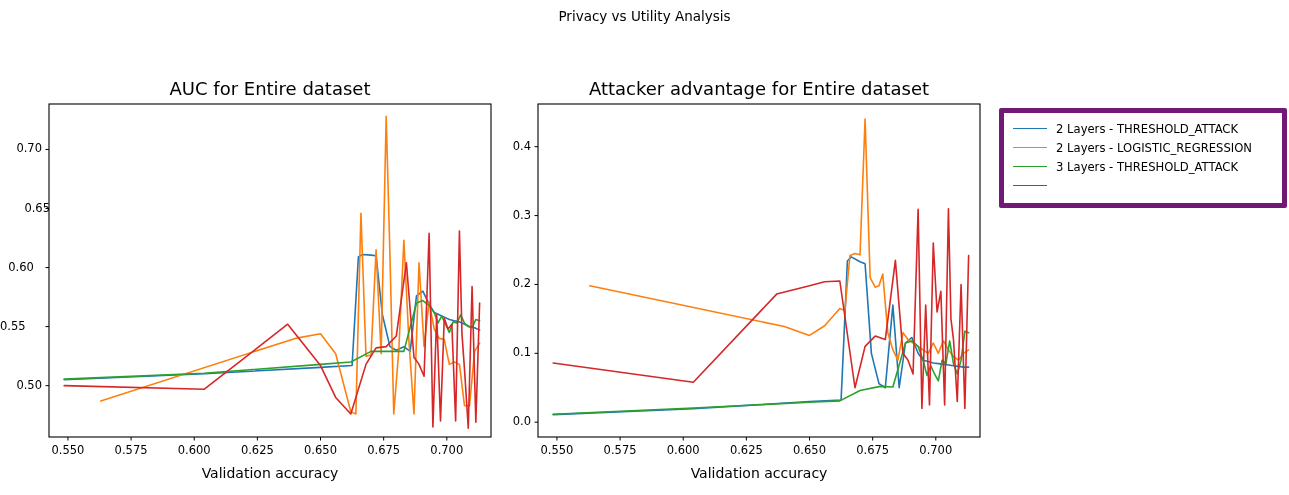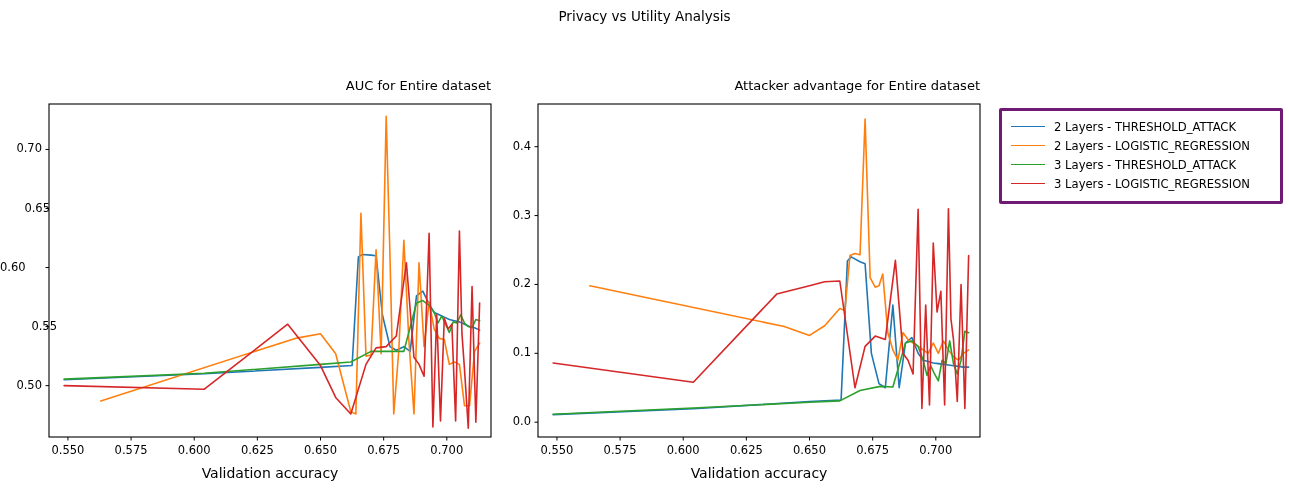--- a/index.html
+++ b/index.html
@@ -1,23 +1,23 @@
 <!DOCTYPE html>
 <html><head>
 <meta charset="utf-8">
 <style>
   html,body{margin:0;padding:0;background:#ffffff;}
   body{width:1289px;height:495px;font-family:"DejaVu Sans",sans-serif;color:#000;overflow:hidden;}
   #root{position:relative;width:1261px;height:495px;}
   .suptitle{position:absolute;left:0;top:8px;width:1289px;text-align:center;font-size:13.5px;color:#000;}
   .panel{position:absolute;}
-  .subtitle{position:absolute;text-align:right;font-size:13px;color:#000;}
+  .subtitle{position:absolute;text-align:center;font-size:18px;color:#000;}
   .axlabel{position:absolute;text-align:center;font-size:14px;color:#000;}
   .ticklabel{position:absolute;font-size:11.5px;color:#000;white-space:nowrap;}
-  .legendbox{position:absolute;border:3px solid #701a75;background:#ffffff;border-radius:2px;}
+  .legendbox{position:absolute;border:5px solid #701a75;background:#ffffff;border-radius:2px;}
   .legend-row{display:flex;align-items:center;height:19px;}
   .legend-line{width:34px;height:0;border-top:1.6px solid #000;margin:0 9px 0 7px;}
   .legend-text{font-size:11.6px;color:#000;white-space:nowrap;}
   svg{display:block;}
 </style>
 </head>
 <body>
 
 <div id="root">
 
@@ -54,22 +54,22 @@
       </svg>
       <div class="subtitle" style="left: 49px; width: 442px; top: 18px;">AUC for Entire dataset</div>
       <div class="ticklabel" style="left: 37.9429px; width: 60px; text-align: center; top: 383px;">0.550</div>
       <div class="ticklabel" style="left: 101.086px; width: 60px; text-align: center; top: 383px;">0.575</div>
       <div class="ticklabel" style="left: 164.229px; width: 60px; text-align: center; top: 383px;">0.600</div>
       <div class="ticklabel" style="left: 227.371px; width: 60px; text-align: center; top: 383px;">0.625</div>
       <div class="ticklabel" style="left: 290.514px; width: 60px; text-align: center; top: 383px;">0.650</div>
       <div class="ticklabel" style="left: 353.657px; width: 60px; text-align: center; top: 383px;">0.675</div>
       <div class="ticklabel" style="left: 416.8px; width: 60px; text-align: center; top: 383px;">0.700</div>
       <div class="ticklabel" style="left: 0px; width: 42px; text-align: right; top: 317.633px;">0.50</div>
-      <div class="ticklabel" style="left: 15px; width: 42px; text-align: right; top: 258.59px;">0.55</div>
-      <div class="ticklabel" style="left: 0px; width: 42px; text-align: left; top: 199.548px;">0.60</div>
+      <div class="ticklabel" style="left: 0px; width: 42px; text-align: left; top: 258.59px;">0.55</div>
+      <div class="ticklabel" style="left: 0px; width: 42px; text-align: center; top: 199.548px;">0.60</div>
       <div class="ticklabel" style="left: 0px; width: 42px; text-align: right; top: 140.505px; padding-left: 8px;">0.65</div>
       <div class="ticklabel" style="left: 0px; width: 42px; text-align: right; top: 81.4628px;">0.70</div>
       <div class="axlabel" style="left: 49px; width: 442px; top: 405px;">Validation accuracy</div>
     </div>
 
   <div class="panel" id="panel-1" style="left:489px;top:60px;width:500px;height:435px;">
       <svg width="500" height="435">
         <defs>
           <clipPath id="clip-1">
             <rect x="49" y="44" width="442" height="333"></rect>
@@ -122,18 +122,17 @@
         <div class="legend-row">
           <span class="legend-line" style="border-top-color: rgb(255, 127, 14);"></span>
           <span class="legend-text">2 Layers - LOGISTIC_REGRESSION</span>
         </div>
         <div class="legend-row">
           <span class="legend-line" style="border-top-color: rgb(44, 160, 44);"></span>
           <span class="legend-text">3 Layers - THRESHOLD_ATTACK</span>
         </div>
         <div class="legend-row">
           <span class="legend-line" style="border-top-color: rgb(214, 39, 40);"></span>
-          <span class="legend-text">3 Layers - LOGISTIC_REGRESSION</span>
         </div>
       </div>
     </div>
 
 </div>
 
 </body></html>

